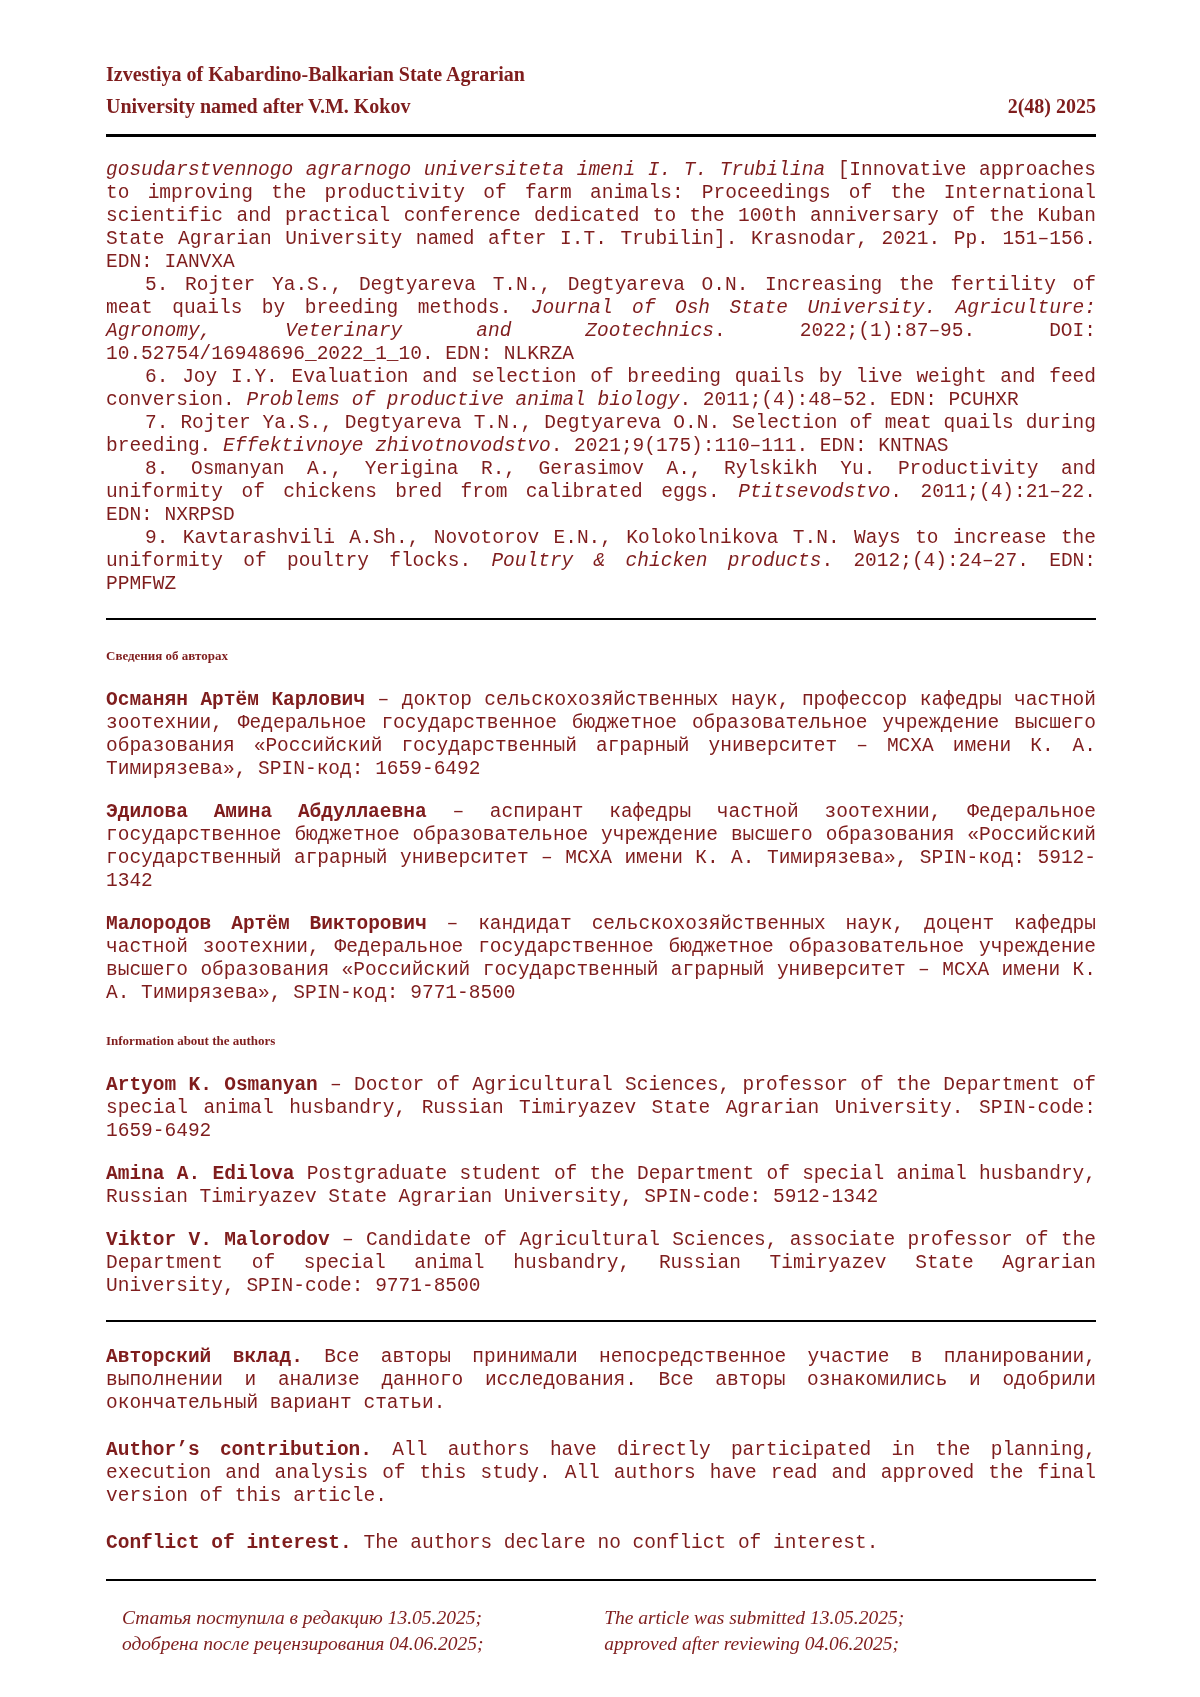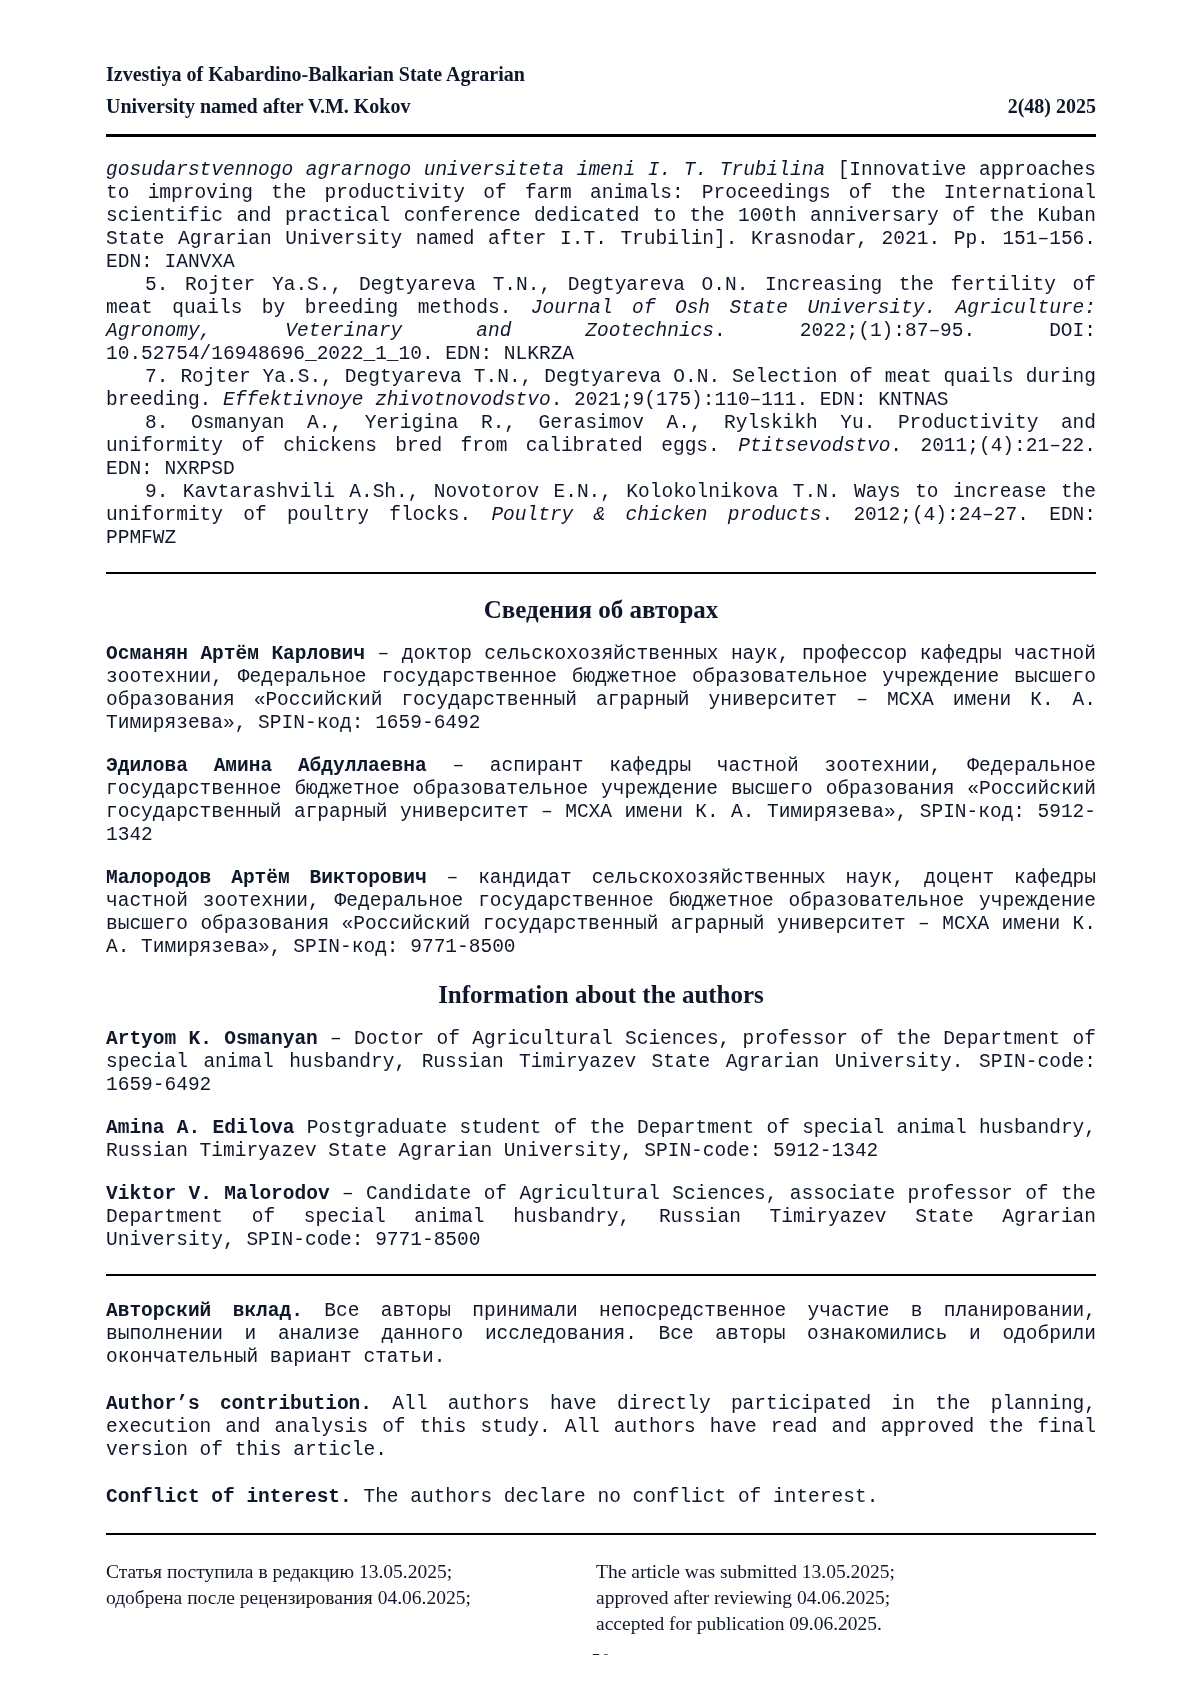--- a/index.html
+++ b/index.html
@@ -6,21 +6,21 @@
     margin: 0;
     padding: 0;
     background: #ffffff;
   }
   .page {
     position: relative;
     width: 1200px;
     height: 1655px;
     margin: 0 auto;
     background: #ffffff;
-    color: #0f172a;
+    color: #7f1d1d;
     font-family: "Liberation Serif", "DejaVu Serif", serif;
     font-size: 19.5px;
     line-height: 23px;
     padding: 58px 104px 0 106px;
     box-sizing: border-box;
     overflow: hidden;
   }
   .header {
     display: flex;
     justify-content: space-between;
@@ -47,31 +47,33 @@
   }
   .para.indent { text-indent: 39px; }
   .italic { font-style: italic; }
   .bold { font-weight: 700; }
   .rule {
     border: 0;
     border-top: 2px solid #000;
     margin: 22px 0 0 0;
   }
   .section-heading {
-    text-align: center;
+    text-align: left;
     font-weight: 700;
-    font-size: 25px;
+    font-size: 13px;
     margin: 24px 0 22px 0;
   }
   .author-entry { margin-bottom: 20px; }
   .statements { margin-top: 24px; }
   .statement { margin-bottom: 24px; }
   .footer-dates {
     display: flex;
+    font-style: italic;
     margin-top: 24px;
+    margin-left: 16px;
   }
   .footer-col { width: 49.5%; }
   .footer-col.right { flex: 1; }
   .footer-col div { line-height: 26px; }
   .page-number {
     text-align: center;
     margin-top: 12px;
     font-size: 19.5px;
   }
   .selection-artifact {
@@ -92,20 +94,21 @@
     <div class="header-title">
       <div>Izvestiya of Kabardino-Balkarian State Agrarian</div>
       <div>University named after V.M. Kokov</div>
     </div>
     <div class="header-issue">2(48) 2025</div>
   </header>
 
   <section class="refs">
     <p class="para"><span class="italic">gosudarstvennogo agrarnogo universiteta imeni I. T. Trubilina</span><span> [Innovative approaches to improving the productivity of farm animals: Proceedings of the International scientific and practical conference dedicated to the 100th anniversary of the Kuban State Agrarian University named after I.T. Trubilin]. Krasnodar, 2021. Pp. 151–156. EDN: IANVXA</span></p>
     <p class="para indent"><span>5. Rojter Ya.S., Degtyareva T.N., Degtyareva O.N. Increasing the fertility of meat quails by breeding methods. </span><span class="italic">Journal of Osh State University. Agriculture: Agronomy, Veterinary and Zootechnics</span><span>. 2022;(1):87–95. DOI: 10.52754/16948696_2022_1_10. EDN: NLKRZA</span></p>
+    <p class="para indent"><span>6. Joy I.Y. Evaluation and selection of breeding quails by live weight and feed conversion. </span><span class="italic">Problems of productive animal biology</span><span>. 2011;(4):48–52. EDN: PCUHXR</span></p>
     <p class="para indent"><span>7. Rojter Ya.S., Degtyareva T.N., Degtyareva O.N. Selection of meat quails during breeding. </span><span class="italic">Effektivnoye zhivotnovodstvo</span><span>. 2021;9(175):110–111. EDN: KNTNAS</span></p>
     <p class="para indent"><span>8. Osmanyan A., Yerigina R., Gerasimov A., Rylskikh Yu. Productivity and uniformity of chickens bred from calibrated eggs. </span><span class="italic">Ptitsevodstvo</span><span>. 2011;(4):21–22. EDN: NXRPSD</span></p>
     <p class="para indent"><span>9. Kavtarashvili A.Sh., Novotorov E.N., Kolokolnikova T.N. Ways to increase the uniformity of poultry flocks. </span><span class="italic">Poultry &amp; chicken products</span><span>. 2012;(4):24–27. EDN: PPMFWZ</span></p>
   </section>
 
   <hr class="rule">
 
   <h2 class="section-heading">Сведения об авторах</h2>
 
   <section>

